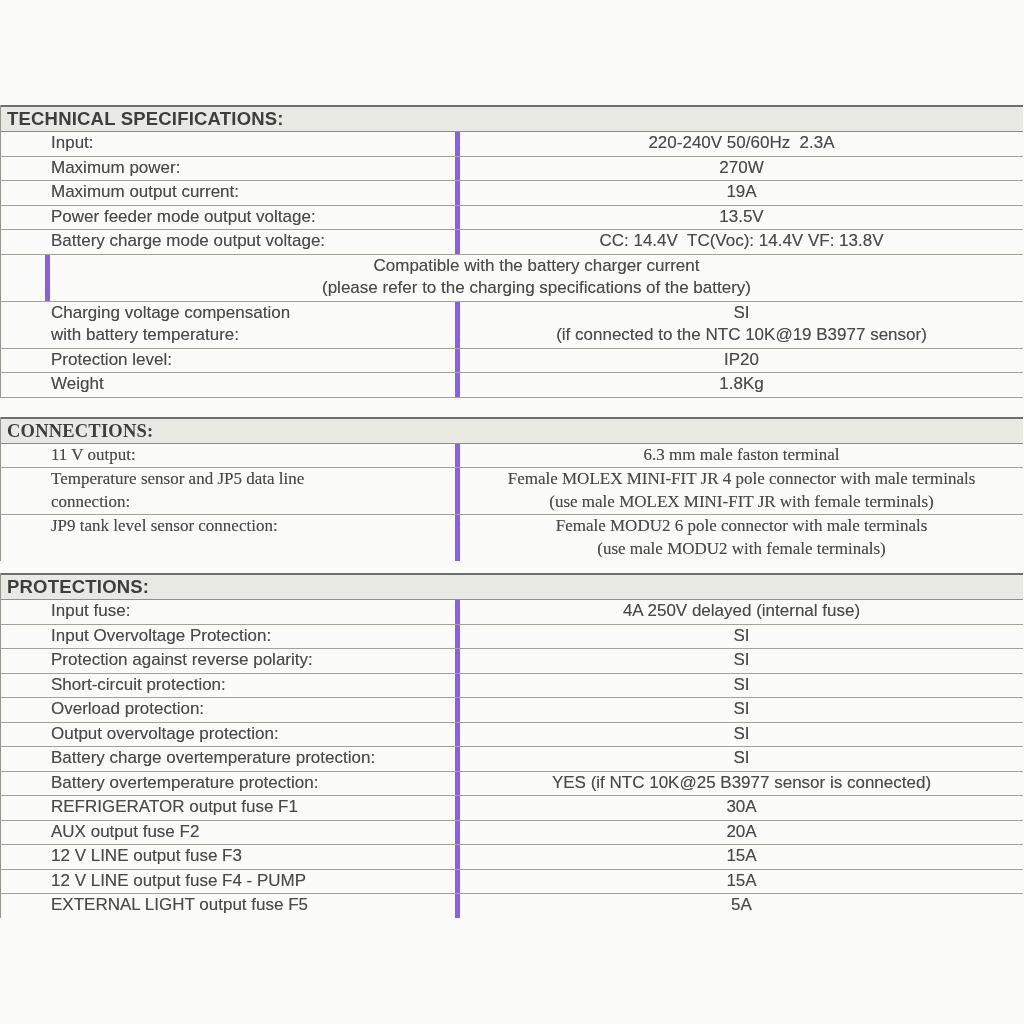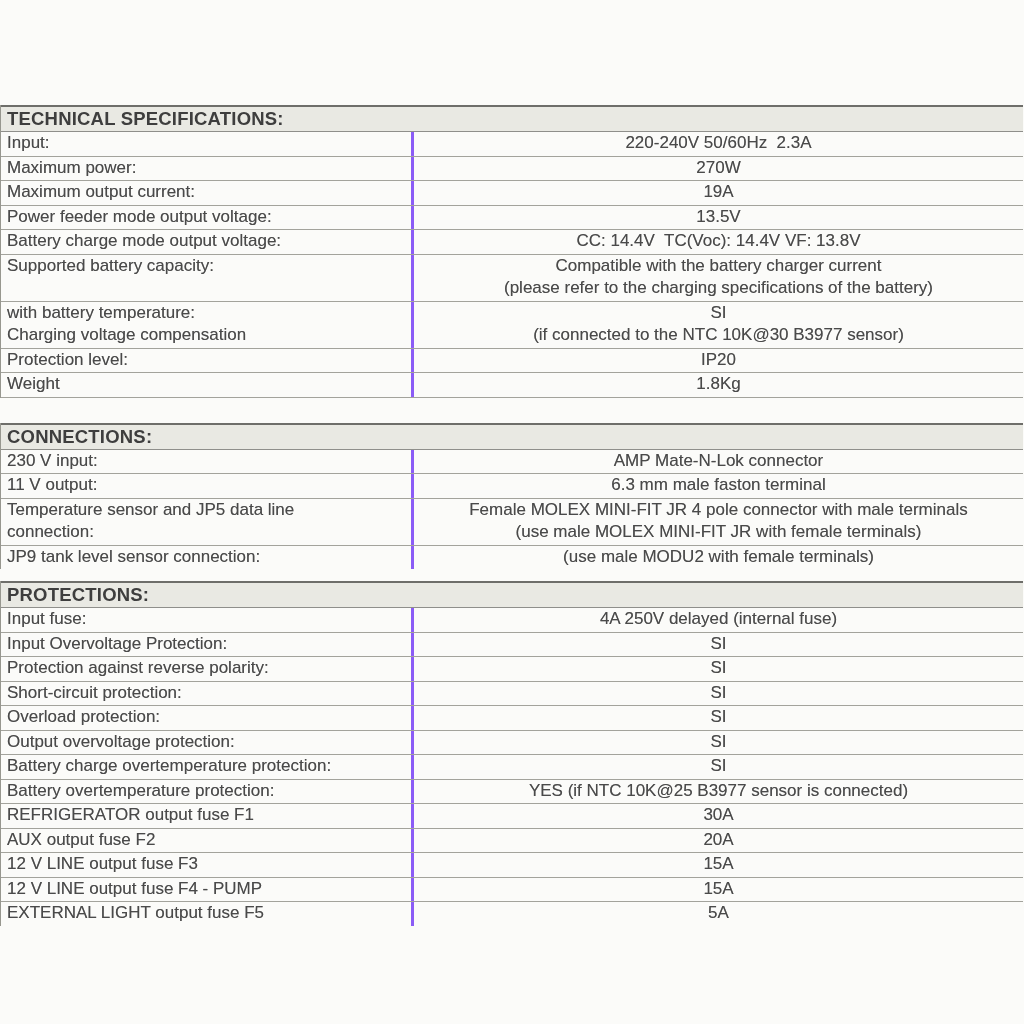--- a/index.html
+++ b/index.html
@@ -14,52 +14,53 @@
   }
   .doc {
     position: absolute;
     top: 105px;
     left: 0;
     width: 1023px;
   }
   .spec-section {
     border-left: 1px solid #97978f;
   }
-  .spec-section:nth-of-type(2) { margin-top: 25px; }
+  .spec-section:nth-of-type(2) { margin-top: 19px; font-family: Liberation Serif, serif; }
   .spec-section:nth-of-type(3) { margin-top: 12px; }
   .section-header {
     background: #e9e9e3;
     border-top: 2px solid #6e6e6a;
     border-bottom: 1px solid #8f8f8b;
     font-weight: bold;
     font-size: 18.5px;
     color: #3e3e3e;
     letter-spacing: 0.2px;
     height: 22px;
     line-height: 22px;
     padding: 1px 0 1px 6px;
   }
   .spec-row {
     display: flex;
     align-items: stretch;
     border-bottom: 1px solid #a3a39c;
+    padding-left: 44px;
   }
   
   .spec-section:nth-of-type(2) .spec-row:last-child,
   .spec-section:nth-of-type(3) .spec-row:last-child {
     border-bottom: none;
   }
   .cell-label {
     width: 400px;
     flex: 0 0 400px;
     padding: 0 4px 1px 6px;
   }
   .cell-value {
     flex: 1;
-    border-left: 3px solid #8b5cf6;
+    border-left: 5px solid #8b5cf6;
     text-align: center;
     padding: 0 8px 1px 8px;
   }
   .line {
     font-size: 17px;
     line-height: 22.5px;
     white-space: pre-wrap;
     text-shadow: 0 0 0.5px rgba(84,84,84,0.55);
   }
 </style>
@@ -103,36 +104,33 @@
       </div>
       <div class="spec-row">
         <div class="cell-label">
           <div class="line">Battery charge mode output voltage:</div>
         </div>
         <div class="cell-value">
           <div class="line">CC: 14.4V  TC(Voc): 14.4V VF: 13.8V</div>
         </div>
       </div>
       <div class="spec-row">
-        <div class="cell-label">
-          <div class="line">Supported battery capacity:</div>
-        </div>
         <div class="cell-value">
           <div class="line">Compatible with the battery charger current</div>
           <div class="line">(please refer to the charging specifications of the battery)</div>
         </div>
       </div>
       <div class="spec-row">
         <div class="cell-label">
+          <div class="line">Charging voltage compensation</div>
           <div class="line">with battery temperature:</div>
-          <div class="line">Charging voltage compensation</div>
-        </div>
-        <div class="cell-value">
-          <div class="line">SI</div>
-          <div class="line">(if connected to the NTC 10K@30 B3977 sensor)</div>
+        </div>
+        <div class="cell-value">
+          <div class="line">SI</div>
+          <div class="line">(if connected to the NTC 10K@19 B3977 sensor)</div>
         </div>
       </div>
       <div class="spec-row">
         <div class="cell-label">
           <div class="line">Protection level:</div>
         </div>
         <div class="cell-value">
           <div class="line">IP20</div>
         </div>
       </div>
@@ -142,28 +140,20 @@
         </div>
         <div class="cell-value">
           <div class="line">1.8Kg</div>
         </div>
       </div>
     </div>
     <div class="spec-section">
       <div class="section-header">CONNECTIONS:</div>
       <div class="spec-row">
         <div class="cell-label">
-          <div class="line">230 V input:</div>
-        </div>
-        <div class="cell-value">
-          <div class="line">AMP Mate-N-Lok connector</div>
-        </div>
-      </div>
-      <div class="spec-row">
-        <div class="cell-label">
           <div class="line">11 V output:</div>
         </div>
         <div class="cell-value">
           <div class="line">6.3 mm male faston terminal</div>
         </div>
       </div>
       <div class="spec-row">
         <div class="cell-label">
           <div class="line">Temperature sensor and JP5 data line</div>
           <div class="line">connection:</div>
@@ -171,20 +161,21 @@
         <div class="cell-value">
           <div class="line">Female MOLEX MINI-FIT JR 4 pole connector with male terminals</div>
           <div class="line">(use male MOLEX MINI-FIT JR with female terminals)</div>
         </div>
       </div>
       <div class="spec-row">
         <div class="cell-label">
           <div class="line">JP9 tank level sensor connection:</div>
         </div>
         <div class="cell-value">
+          <div class="line">Female MODU2 6 pole connector with male terminals</div>
           <div class="line">(use male MODU2 with female terminals)</div>
         </div>
       </div>
     </div>
     <div class="spec-section">
       <div class="section-header">PROTECTIONS:</div>
       <div class="spec-row">
         <div class="cell-label">
           <div class="line">Input fuse:</div>
         </div>

